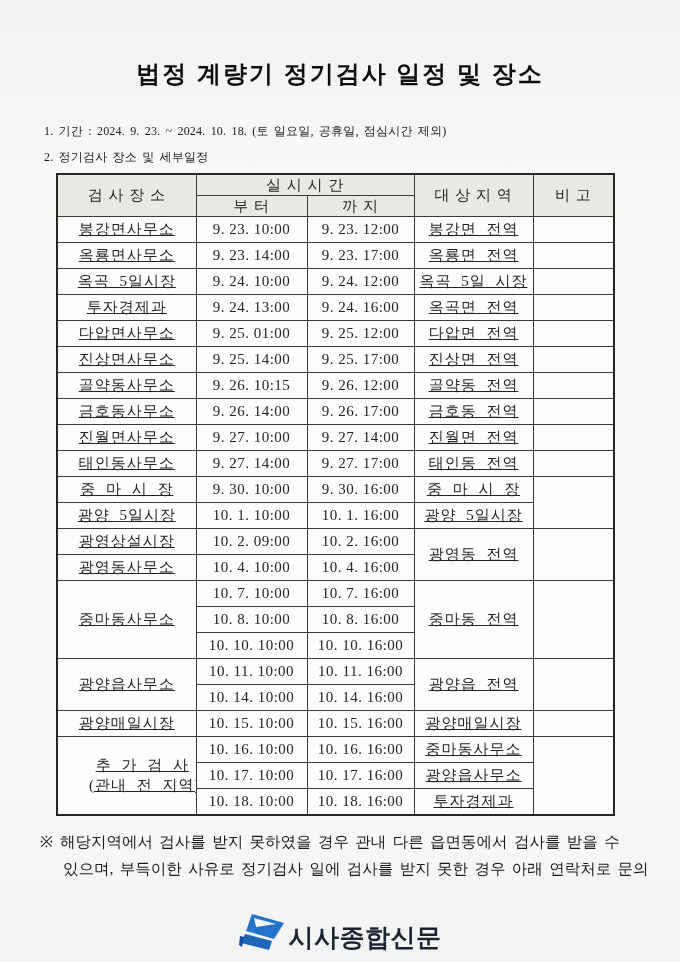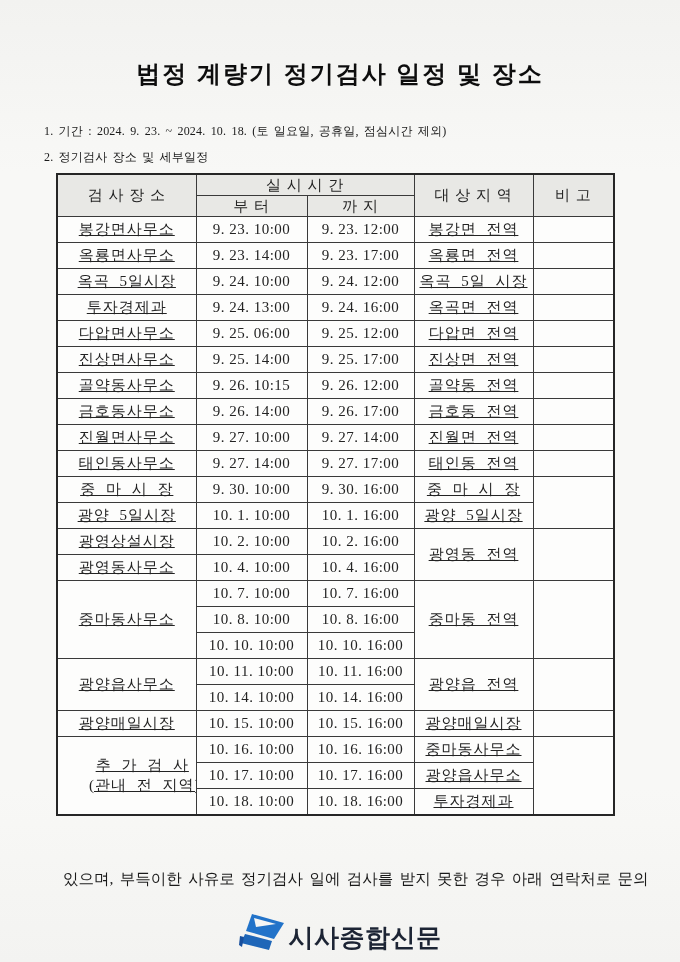--- a/index.html
+++ b/index.html
@@ -27,21 +27,21 @@
   }
   table.schedule thead th{
     background:#e8e8e5;height:20px;font-weight:500;letter-spacing:1px;
   }
   table.schedule tbody td{height:25px;background:#fdfdfc;}
   td.col-place, td.col-area{letter-spacing:1px;word-spacing:5px;text-decoration:underline;}
   td.col-from, td.col-to{letter-spacing:0.5px;}
   td.col-place div{line-height:1.3;margin-left:31px;}
   .footnote{position:absolute;top:829px;left:40px;width:602px;font-size:15.5px;line-height:26.5px;color:#1a1a1a;word-spacing:2.5px;}
   .fn-line{white-space:nowrap;}
-  .fn-indent{padding-left:23px;margin-top:37px;}
+  .fn-indent{padding-left:23px;}
   .fn-marker{margin-right:7px;}
   .logo{position:absolute;top:914px;left:0;width:100%;display:flex;justify-content:center;align-items:flex-end;gap:4px;}
   .logo-text{
     font-family:"Liberation Sans","DejaVu Sans",sans-serif;
     font-weight:800;font-size:25px;letter-spacing:0.5px;color:#1c2434;
   }
   .logo-icon{display:block;}
 </style>
 </head>
 <body>
@@ -99,21 +99,21 @@
         </tr>
         <tr>
           <td class="col-place">투자경제과</td>
           <td class="col-from">9. 24. 13:00</td>
           <td class="col-to">9. 24. 16:00</td>
           <td class="col-area">옥곡면 전역</td>
           <td class="col-note"></td>
         </tr>
         <tr>
           <td class="col-place">다압면사무소</td>
-          <td class="col-from">9. 25. 06:00</td>
+          <td class="col-from">9. 25. 01:00</td>
           <td class="col-to">9. 25. 12:00</td>
           <td class="col-area">다압면 전역</td>
           <td class="col-note"></td>
         </tr>
         <tr>
           <td class="col-place">진상면사무소</td>
           <td class="col-from">9. 25. 14:00</td>
           <td class="col-to">9. 25. 17:00</td>
           <td class="col-area">진상면 전역</td>
           <td class="col-note"></td>
@@ -154,21 +154,21 @@
           <td rowspan="2" class="col-note"></td>
         </tr>
         <tr>
           <td class="col-place">광양 5일시장</td>
           <td class="col-from">10. 1. 10:00</td>
           <td class="col-to">10. 1. 16:00</td>
           <td class="col-area">광양 5일시장</td>
         </tr>
         <tr>
           <td class="col-place">광영상설시장</td>
-          <td class="col-from">10. 2. 10:00</td>
+          <td class="col-from">10. 2. 09:00</td>
           <td class="col-to">10. 2. 16:00</td>
           <td rowspan="2" class="col-area">광영동 전역</td>
           <td rowspan="2" class="col-note"></td>
         </tr>
         <tr>
           <td class="col-place">광영동사무소</td>
           <td class="col-from">10. 4. 10:00</td>
           <td class="col-to">10. 4. 16:00</td>
         </tr>
         <tr>
@@ -221,20 +221,21 @@
         </tr>
         <tr>
           <td class="col-from">10. 18. 10:00</td>
           <td class="col-to">10. 18. 16:00</td>
           <td class="col-area">투자경제과</td>
         </tr>
       </tbody>
   </table>
 
   <div class="footnote">
+    <div class="fn-line"><span class="fn-marker">※</span><span>해당지역에서 검사를 받지 못하였을 경우 관내 다른 읍면동에서 검사를 받을 수</span></div>
     <div class="fn-line fn-indent">있으며, 부득이한 사유로 정기검사 일에 검사를 받지 못한 경우 아래 연락처로 문의</div>
   </div>
 
   <div class="logo">
     <svg class="logo-icon" width="46" height="40" viewBox="0 0 46 40" aria-hidden="true">
       <polygon points="13,0 45,9 35,25 7,17" fill="#2273c9"></polygon>
       <polygon points="15,4 37,10 17,13" fill="#f6f6f4"></polygon>
       <polygon points="6,20 33,27 30,36 2,29" fill="#1e66b8"></polygon>
       <polygon points="1,22 5,23 3,33 0,31" fill="#174f9e"></polygon>
     </svg>

